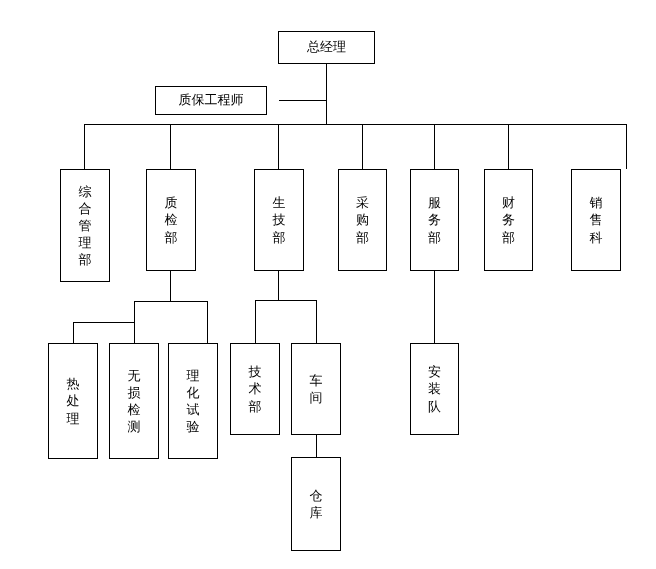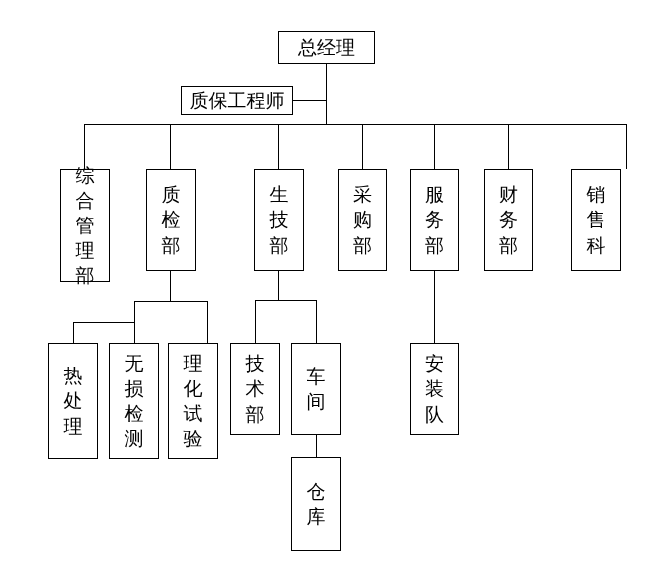--- a/index.html
+++ b/index.html
@@ -24,21 +24,21 @@
     align-items: center;
     justify-content: center;
     z-index: 2;
   }
   .node .label {
     display: block;
     text-align: center;
     color: #000000;
     white-space: pre-line;
     line-height: 1.30;
-    font-size: 19px;
+    font-size: 13px;
   }
   
   .node.horiz .label {
     line-height: 1.1;
     letter-spacing: 0px;
   }
   
   .node.vert .label {
     line-height: 1.32;
   }
@@ -83,21 +83,21 @@
   <div class="line v" style="left:316px; top:300px; height:43px;"></div>
 
   <div class="line v" style="left:434px; top:270px; height:73px;"></div>
 
   <div class="line v" style="left:316px; top:435px; height:23px;"></div>
 
   <div class="node horiz" style="left:278px; top:31px; width:97px; height:33px;">
     <span class="label">总经理</span>
   </div>
 
-  <div class="node horiz" style="left:181px; top:86px; width:112px; height:29px;">
+  <div class="node horiz" style="left:155px; top:86px; width:112px; height:29px;">
     <span class="label">质保工程师</span>
   </div>
 
   <div class="node vert" style="left:60px; top:169px; width:50px; height:113px;">
     <span class="label">综
 合
 管
 理
 部</span>
   </div>

